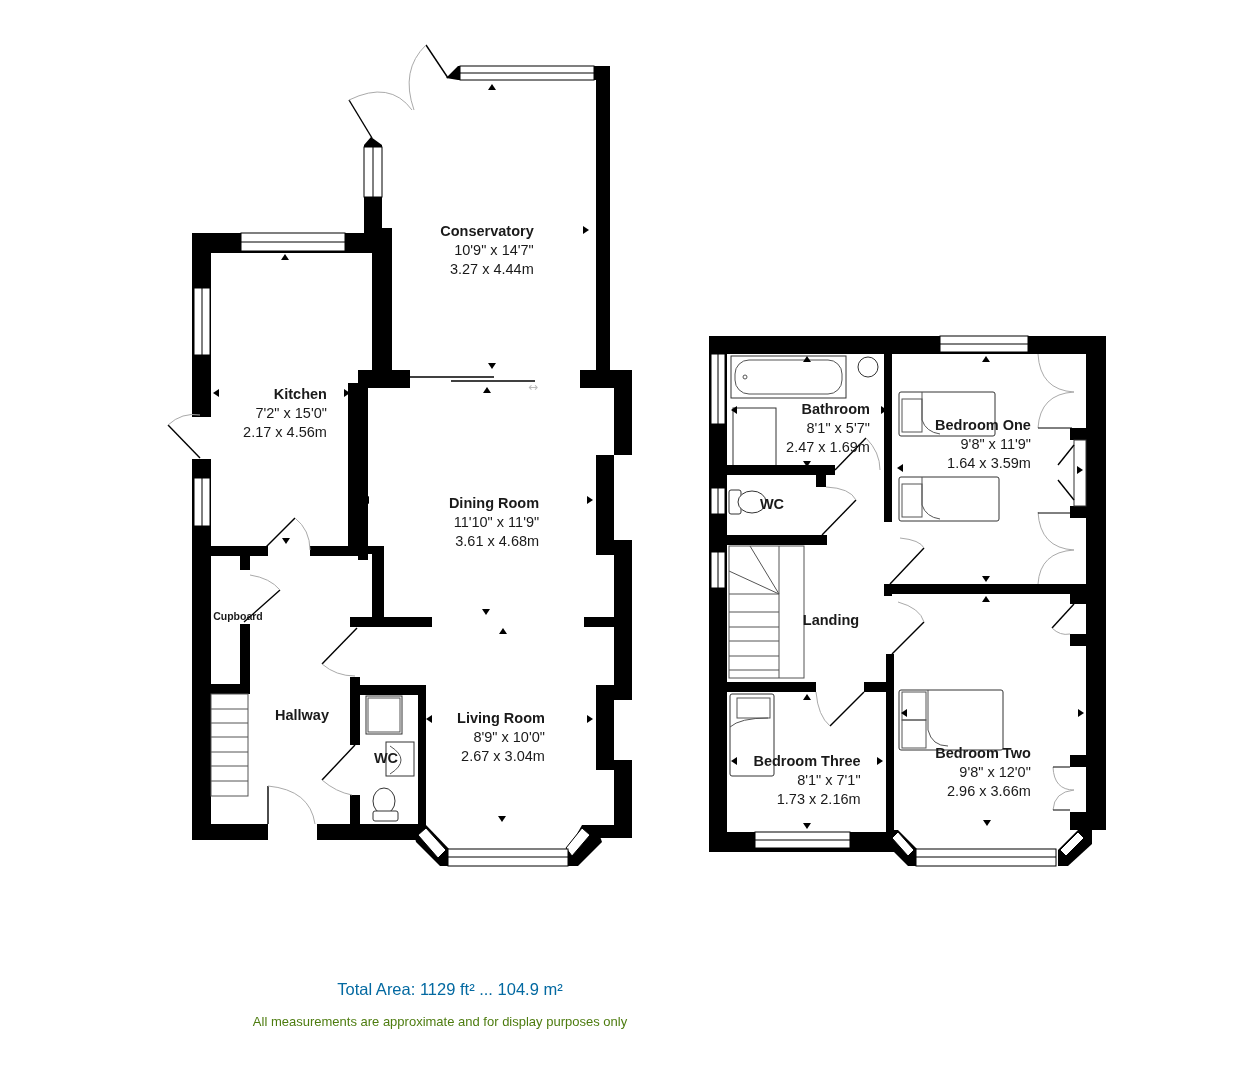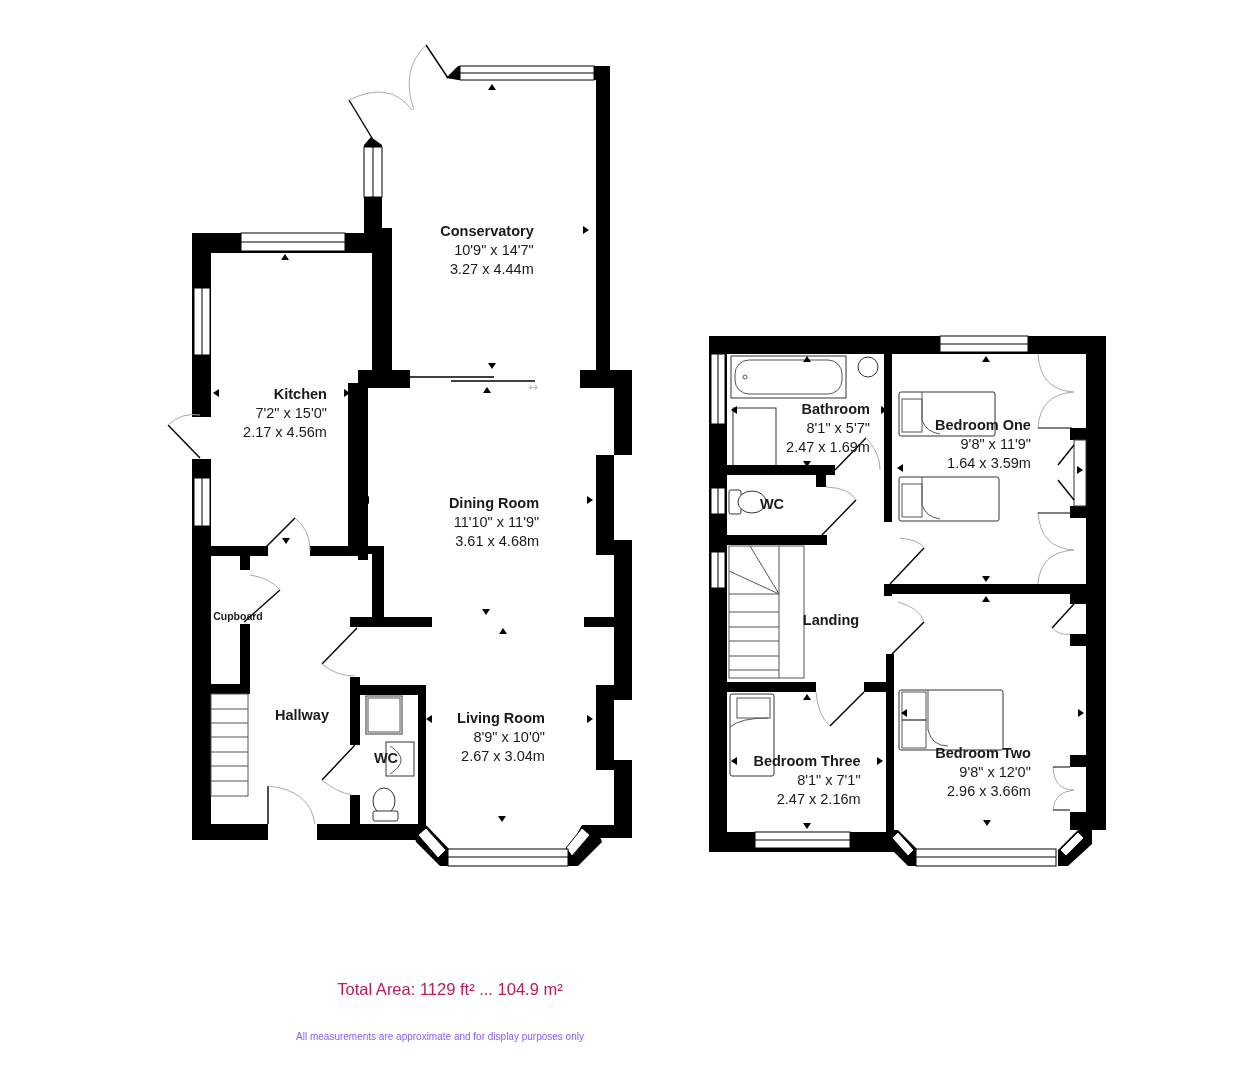--- a/index.html
+++ b/index.html
@@ -9,22 +9,22 @@
   .win { fill: #fff; stroke: #000; stroke-width: 1; }
   .door-leaf { stroke: #000; stroke-width: 1.4; fill: none; }
   .door-arc { stroke: #aaa; stroke-width: 1; fill: none; }
   .fix { fill: #fff; stroke: #333; stroke-width: 1; }
   .fix-thin { fill: none; stroke: #555; stroke-width: 1; }
   .arrow { fill: #000; }
   .room-label { position: absolute; text-align: right; color: #1a1a1a; transform: translateX(-50%); white-space: nowrap; line-height: 19px; }
   .room-name { font-weight: bold; font-size: 14.5px; }
   .room-dim { font-size: 14.5px; }
   .small-name { font-weight: bold; font-size: 10.5px; }
-  .footer-total { position: absolute; left: 450px; top: 980px; transform: translateX(-50%); font-size: 16.5px; color: #be185d; white-space: nowrap; }
-  .footer-note { position: absolute; left: 440px; top: 1014px; transform: translateX(-50%); font-size: 10px; color: #8b5cf6; white-space: nowrap; margin-top: 17px; }
+  .footer-total { position: absolute; left: 450px; top: 980px; transform: translateX(-50%); font-size: 16.5px; color: #0369a1; white-space: nowrap; }
+  .footer-note { position: absolute; left: 440px; top: 1014px; transform: translateX(-50%); font-size: 13px; color: #4d7c0f; white-space: nowrap; }
 </style>
 </head>
 <body>
 
 <svg class="plan" width="1257" height="1080" viewBox="0 0 1257 1080" xmlns="http://www.w3.org/2000/svg">
 
   <g>
 
     <g>
       <polygon class="wall" points="446,78 458,66 610,66 610,370 596,370 596,80 458,80"></polygon>
@@ -329,21 +329,21 @@
   <div class="room-dim">1.64 x 3.59m</div>
 </div>
 
 <div class="room-label" style="left:831px; top:611px;">
   <div class="room-name">Landing</div>
 </div>
 
 <div class="room-label" style="left:807px; top:752px;">
   <div class="room-name">Bedroom Three</div>
   <div class="room-dim">8'1" x 7'1"</div>
-  <div class="room-dim">2.47 x 2.16m</div>
+  <div class="room-dim">1.73 x 2.16m</div>
 </div>
 
 <div class="room-label" style="left:983px; top:744px;">
   <div class="room-name">Bedroom Two</div>
   <div class="room-dim">9'8" x 12'0"</div>
   <div class="room-dim">2.96 x 3.66m</div>
 </div>
 
 <div class="footer-total">Total Area: 1129 ft² ... 104.9 m²</div>
 <div class="footer-note">All measurements are approximate and for display purposes only</div>

